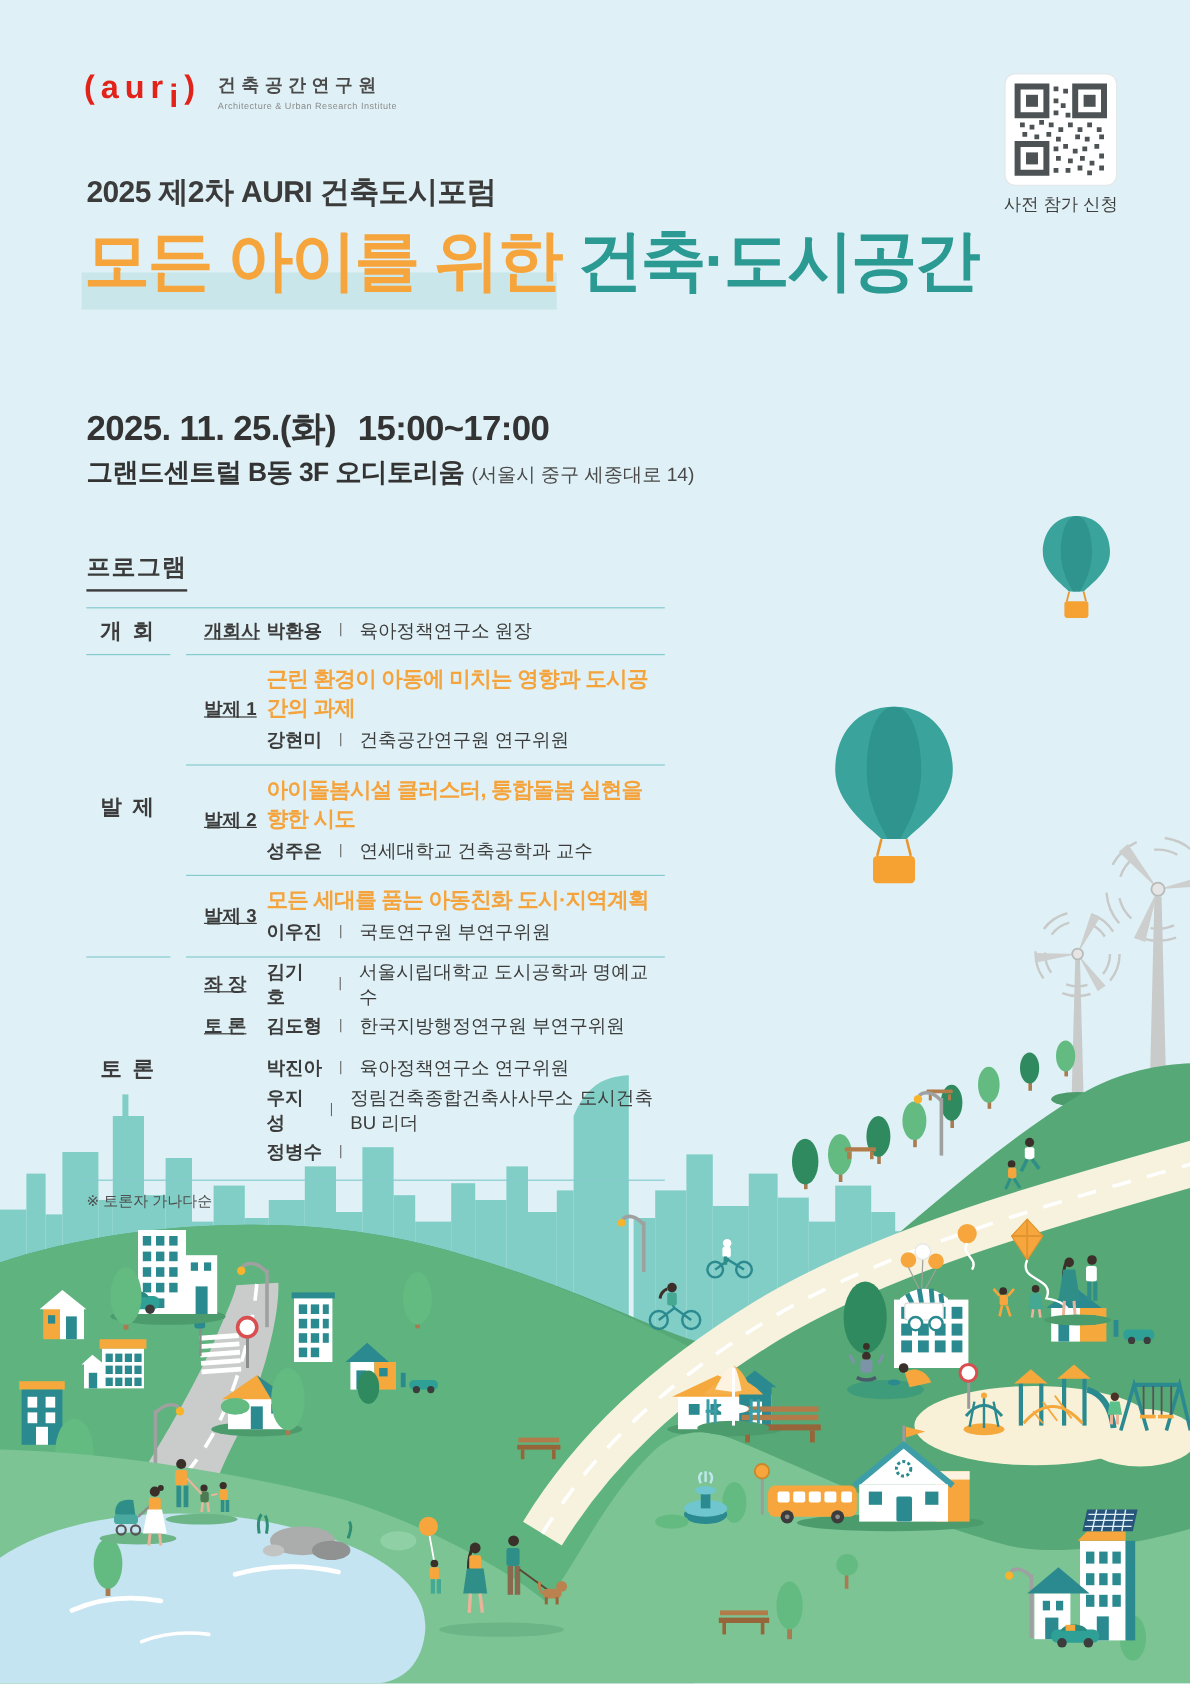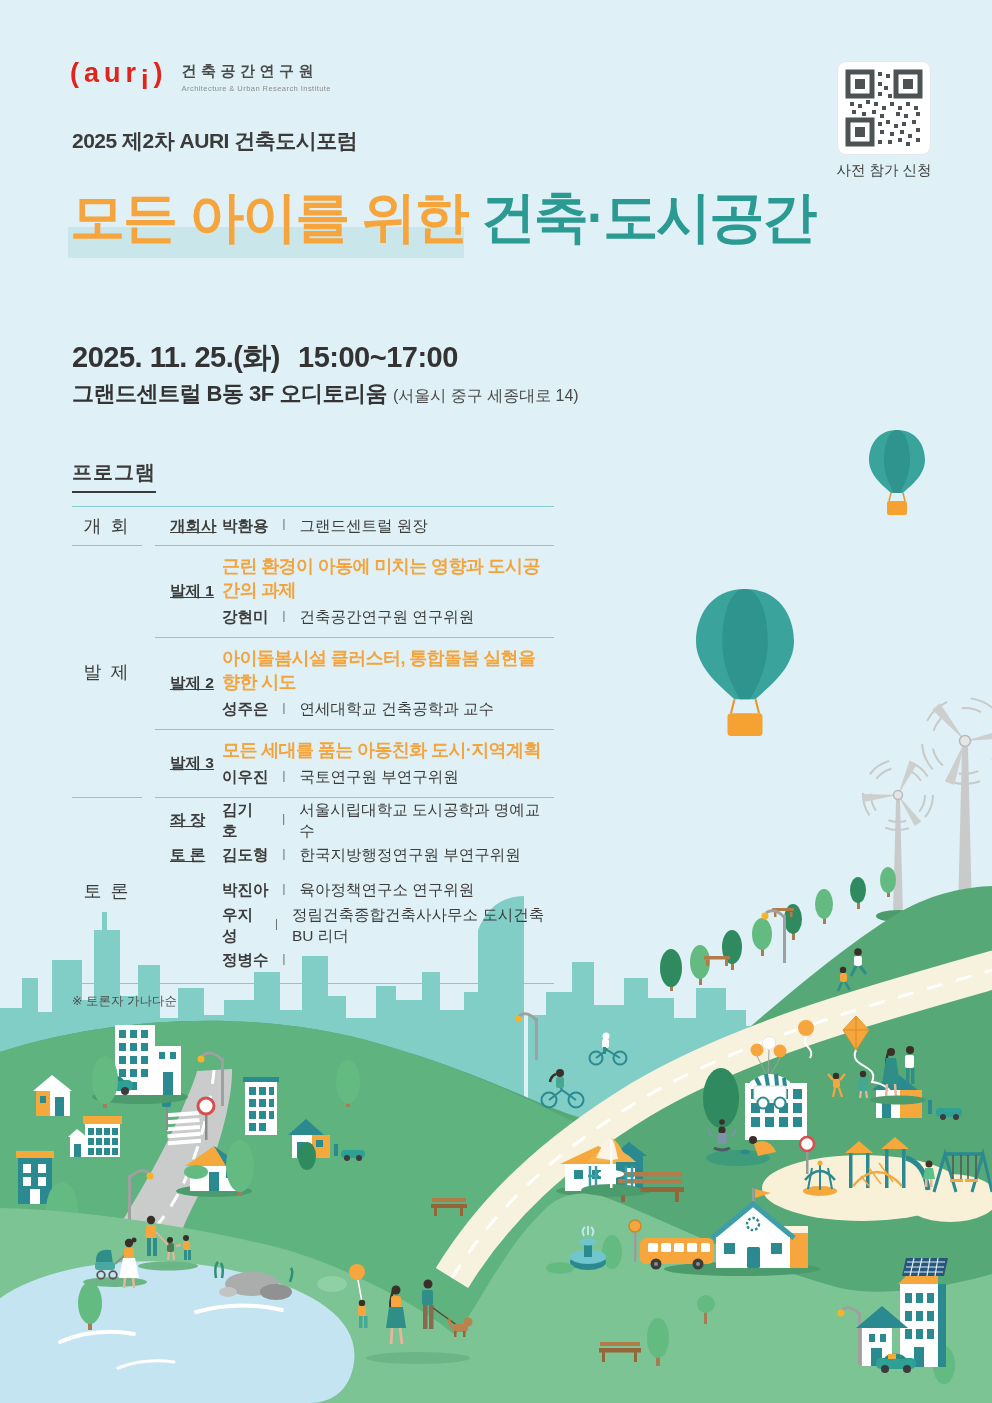--- a/index.html
+++ b/index.html
@@ -10,42 +10,42 @@
   .logo{position:absolute;left:70px;top:60px;display:flex;align-items:flex-start;gap:14px;}
   .logo-mark{color:#E2231A;font-weight:700;font-size:27px;letter-spacing:5px;line-height:1;}
   .logo-mark .sub-i{display:inline-block;transform:translateY(7px);}
   .logo-org{padding-top:2px;}
   .logo-org .ko{font-size:15px;font-weight:700;color:#4A4A4A;letter-spacing:4.5px;}
   .logo-org .en{font-size:7.6px;color:#8C8C8C;margin-top:3px;letter-spacing:.4px;}
 
   .qr-box{position:absolute;left:838px;top:62px;width:92px;height:92px;background:#FFFFFF;border-radius:8px;box-shadow:0 0 0 1px #E3E8EA;}
   .qr-label{position:absolute;left:824px;top:161px;width:120px;text-align:center;font-size:14.5px;color:#3F3F3F;}
 
-  .forum-label{position:absolute;left:72px;top:127px;font-size:21px;font-weight:700;color:#3B3B3B;letter-spacing:-0.5px;}
+  .forum-label{position:absolute;left:72px;top:143px;font-size:25px;font-weight:700;color:#3B3B3B;letter-spacing:-0.5px;}
 
   
   .title{position:absolute;left:70px;top:183px;line-height:1.12;letter-spacing:-2px;font-weight:800;font-size:55px;}
   .title .t-teal{color:#2B9A93;}
   .title .t-orange{color:#F6A53C;}
   .title-line2{position:relative;display:inline-block;margin-top:4px;}
   .title-hl{position:absolute;left:-2px;top:40px;width:396px;height:31px;background:#C9E6EA;z-index:0;}
   .title-line2 span{position:relative;z-index:1;}
 
   .date-row{position:absolute;left:72px;top:338px;font-size:29px;font-weight:700;color:#333;letter-spacing:-0.5px;}
   .date-row .time{margin-left:18px;}
   .venue-row{position:absolute;left:72px;top:379px;color:#333;}
   .venue-row .v-main{font-size:22px;font-weight:700;letter-spacing:-0.5px;}
   .venue-row .v-addr{font-size:16px;font-weight:400;color:#4A4A4A;margin-left:6px;}
 
   
   .program{position:absolute;left:72px;top:459px;width:482px;z-index:2;}
   .prog-heading{display:inline-block;font-size:20px;font-weight:700;color:#3B3B3B;padding-bottom:5px;border-bottom:2.5px solid #3B3B3B;letter-spacing:1px;}
   .prog-table{margin-top:13px;border-top:1.6px solid #85CBCE;border-bottom:1.6px solid #85CBCE;}
   .prog-section{display:flex;align-items:stretch;}
-  .sec-label{width:70px;display:flex;align-items:center;justify-content:center;font-size:18px;font-weight:400;color:#3C3C3C;letter-spacing:2px;}
+  .sec-label{width:70px;display:flex;align-items:center;justify-content:center;font-size:18px;font-weight:700;color:#3C3C3C;letter-spacing:2px;}
   .sec-gap{width:13px;}
   .sec-content{flex:1;}
   .prog-section.with-line .sec-label,
   .prog-section.with-line .sec-content{border-bottom:1.6px solid #85CBCE;}
   .open-row{display:flex;align-items:center;height:38px;}
   .row-tag{width:52px;margin-left:15px;font-size:15.5px;font-weight:700;color:#3C3C3C;flex:none;text-decoration:underline;}
   .p-name{font-size:15.5px;font-weight:700;color:#3C3C3C;}
   .p-sep{font-size:13px;color:#666;margin:0 9px;position:relative;top:-1px;}
   .p-affil{font-size:15.5px;color:#3C3C3C;}
   .pres-row{display:flex;align-items:center;padding:8px 0 9px;}
@@ -103,21 +103,21 @@
     <div class="prog-table">
 
       <div class="prog-section with-line">
         <div class="sec-label">개  회</div>
         <div class="sec-gap"></div>
         <div class="sec-content">
           <div class="open-row">
             <span class="row-tag">개회사</span>
             <span class="p-name">박환용</span>
             <span class="p-sep">ㅣ</span>
-            <span class="p-affil">그랜드센트럴 원장</span>
+            <span class="p-affil">육아정책연구소 원장</span>
           </div>
         </div>
       </div>
 
       <div class="prog-section with-line">
         <div class="sec-label">발  제</div>
         <div class="sec-gap"></div>
         <div class="sec-content">
           <div class="pres-row with-line">
             <span class="row-tag">발제 1</span>

